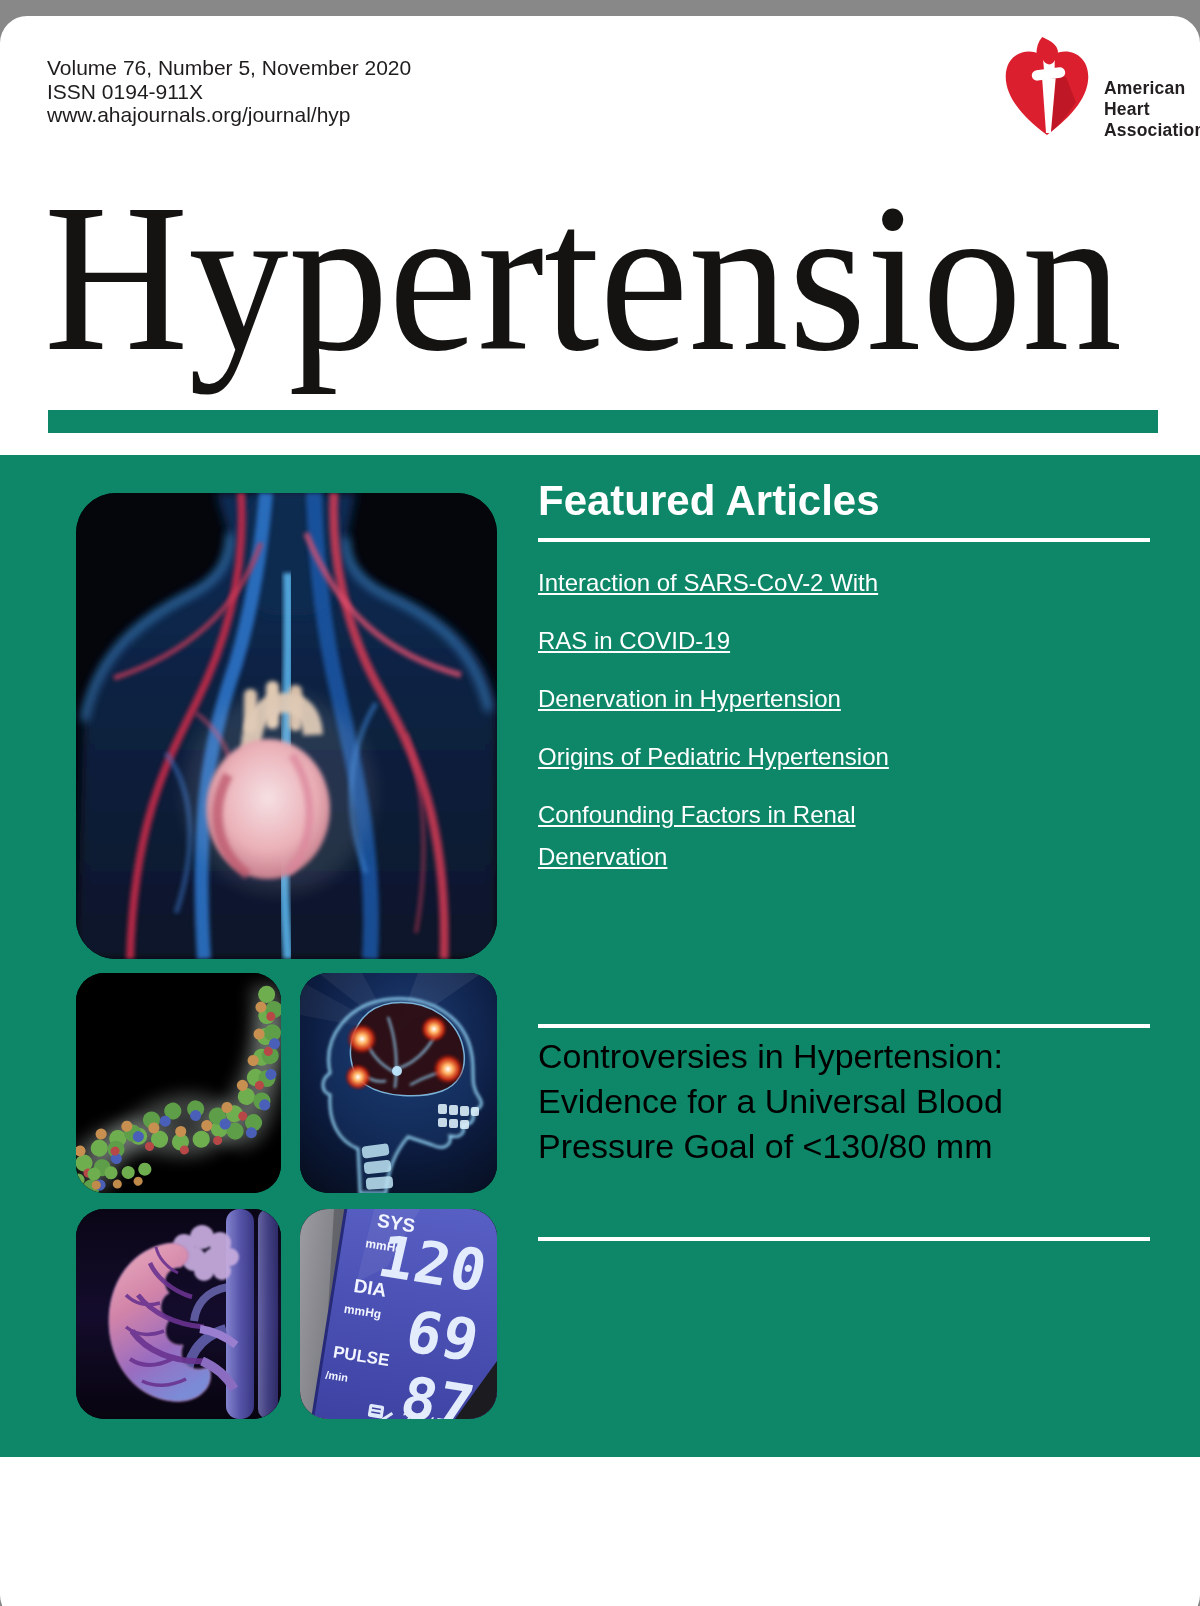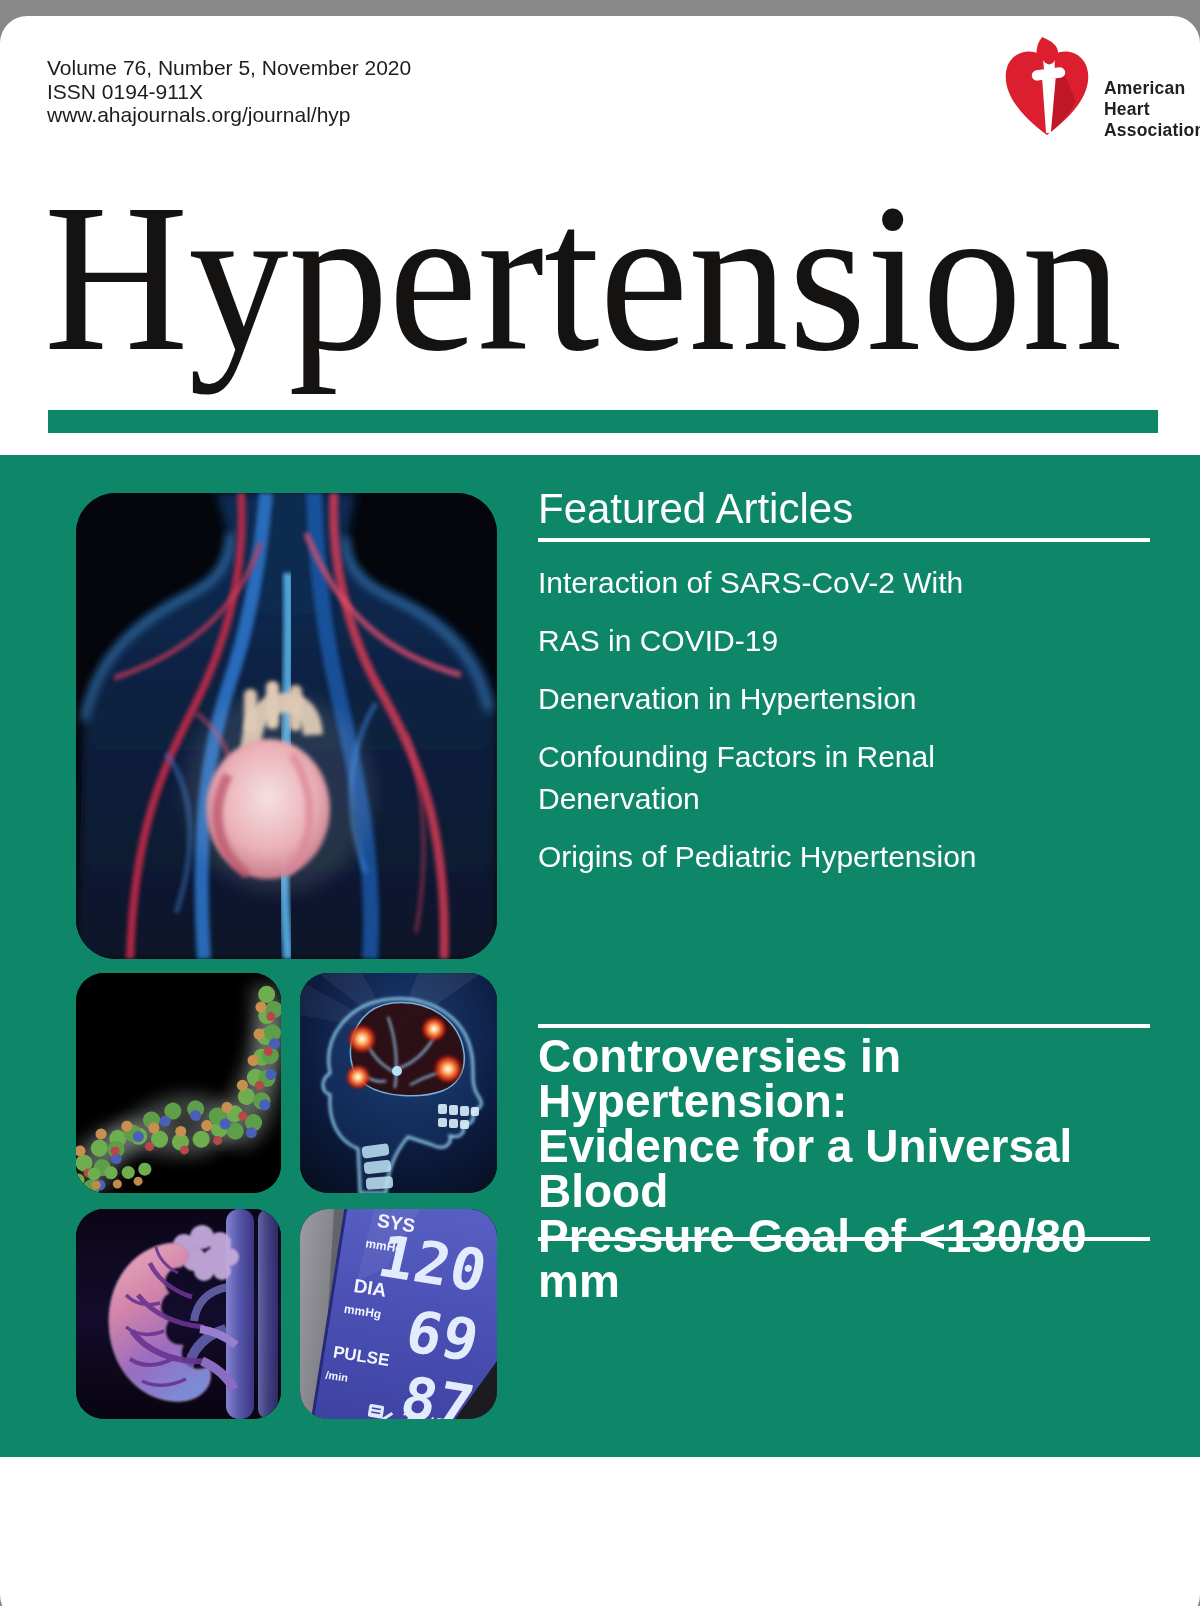--- a/index.html
+++ b/index.html
@@ -21,28 +21,28 @@
   
   .cover-body{position:absolute;left:0;top:439px;width:1200px;height:1002px;background:var(--green);}
   .img-card{position:absolute;overflow:hidden;background:#000;}
   .img-main   {left:76px; top:38px;  width:421px;height:466px;border-radius:40px;}
   .img-dna    {left:76px; top:518px; width:205px;height:220px;border-radius:28px;}
   .img-brain  {left:300px;top:518px; width:197px;height:220px;border-radius:28px;}
   .img-kidney {left:76px; top:754px; width:205px;height:210px;border-radius:28px;}
   .img-bp     {left:300px;top:754px; width:197px;height:210px;border-radius:28px;}
   .img-card svg{display:block;}
   
-  .feat-heading{position:absolute;left:538px;top:32px;font-size:42px;line-height:44px;
-                font-weight:normal;color:#fff;}
+  .feat-heading{position:absolute;left:538px;top:24px;font-size:42px;line-height:44px;
+                font-weight:bold;color:#fff;}
   .rule{position:absolute;left:538px;width:612px;background:#fff;}
   .rule-1{top:83px;height:4px;}
   .articles{position:absolute;left:538px;top:107px;width:640px;color:#fff;}
-  .article{font-size:30px;line-height:42px;margin-bottom:16px;}
-  .contro{position:absolute;left:538px;top:579px;width:640px;color:#ffffff;
-          font-size:46px;line-height:45px;font-weight:bold;}
+  .article{font-size:24px;line-height:42px;margin-bottom:16px;text-decoration:underline;}
+  .contro{position:absolute;left:538px;top:579px;width:640px;color:#000000;
+          font-size:34px;line-height:45px;font-weight:normal;}
   .rule-2{top:569px;height:4px;}
   .rule-3{top:782px;height:4px;}
   
   .lcd-label{font-family:"Liberation Sans",sans-serif;fill:#f2f5ff;font-weight:bold;}
   .lcd-val{font-family:"DejaVu Sans Mono",monospace;fill:#e3ecfc;font-weight:bold;letter-spacing:1px;}
 </style>
 </head>
 <body>
 
 <div class="page">
@@ -301,25 +301,25 @@
       <div class="article">
         <div>Interaction of SARS-CoV-2 With</div>
       </div>
       <div class="article">
         <div>RAS in COVID-19</div>
       </div>
       <div class="article">
         <div>Denervation in Hypertension</div>
       </div>
       <div class="article">
+        <div>Origins of Pediatric Hypertension</div>
+      </div>
+      <div class="article">
         <div>Confounding Factors in Renal</div>
         <div>Denervation</div>
-      </div>
-      <div class="article">
-        <div>Origins of Pediatric Hypertension</div>
       </div>
     </div>
 
     <div class="rule rule-2"></div>
     <div class="contro">
       <div>Controversies in Hypertension:</div>
       <div>Evidence for a Universal Blood</div>
       <div>Pressure Goal of &lt;130/80 mm</div>
     </div>
     <div class="rule rule-3"></div>

